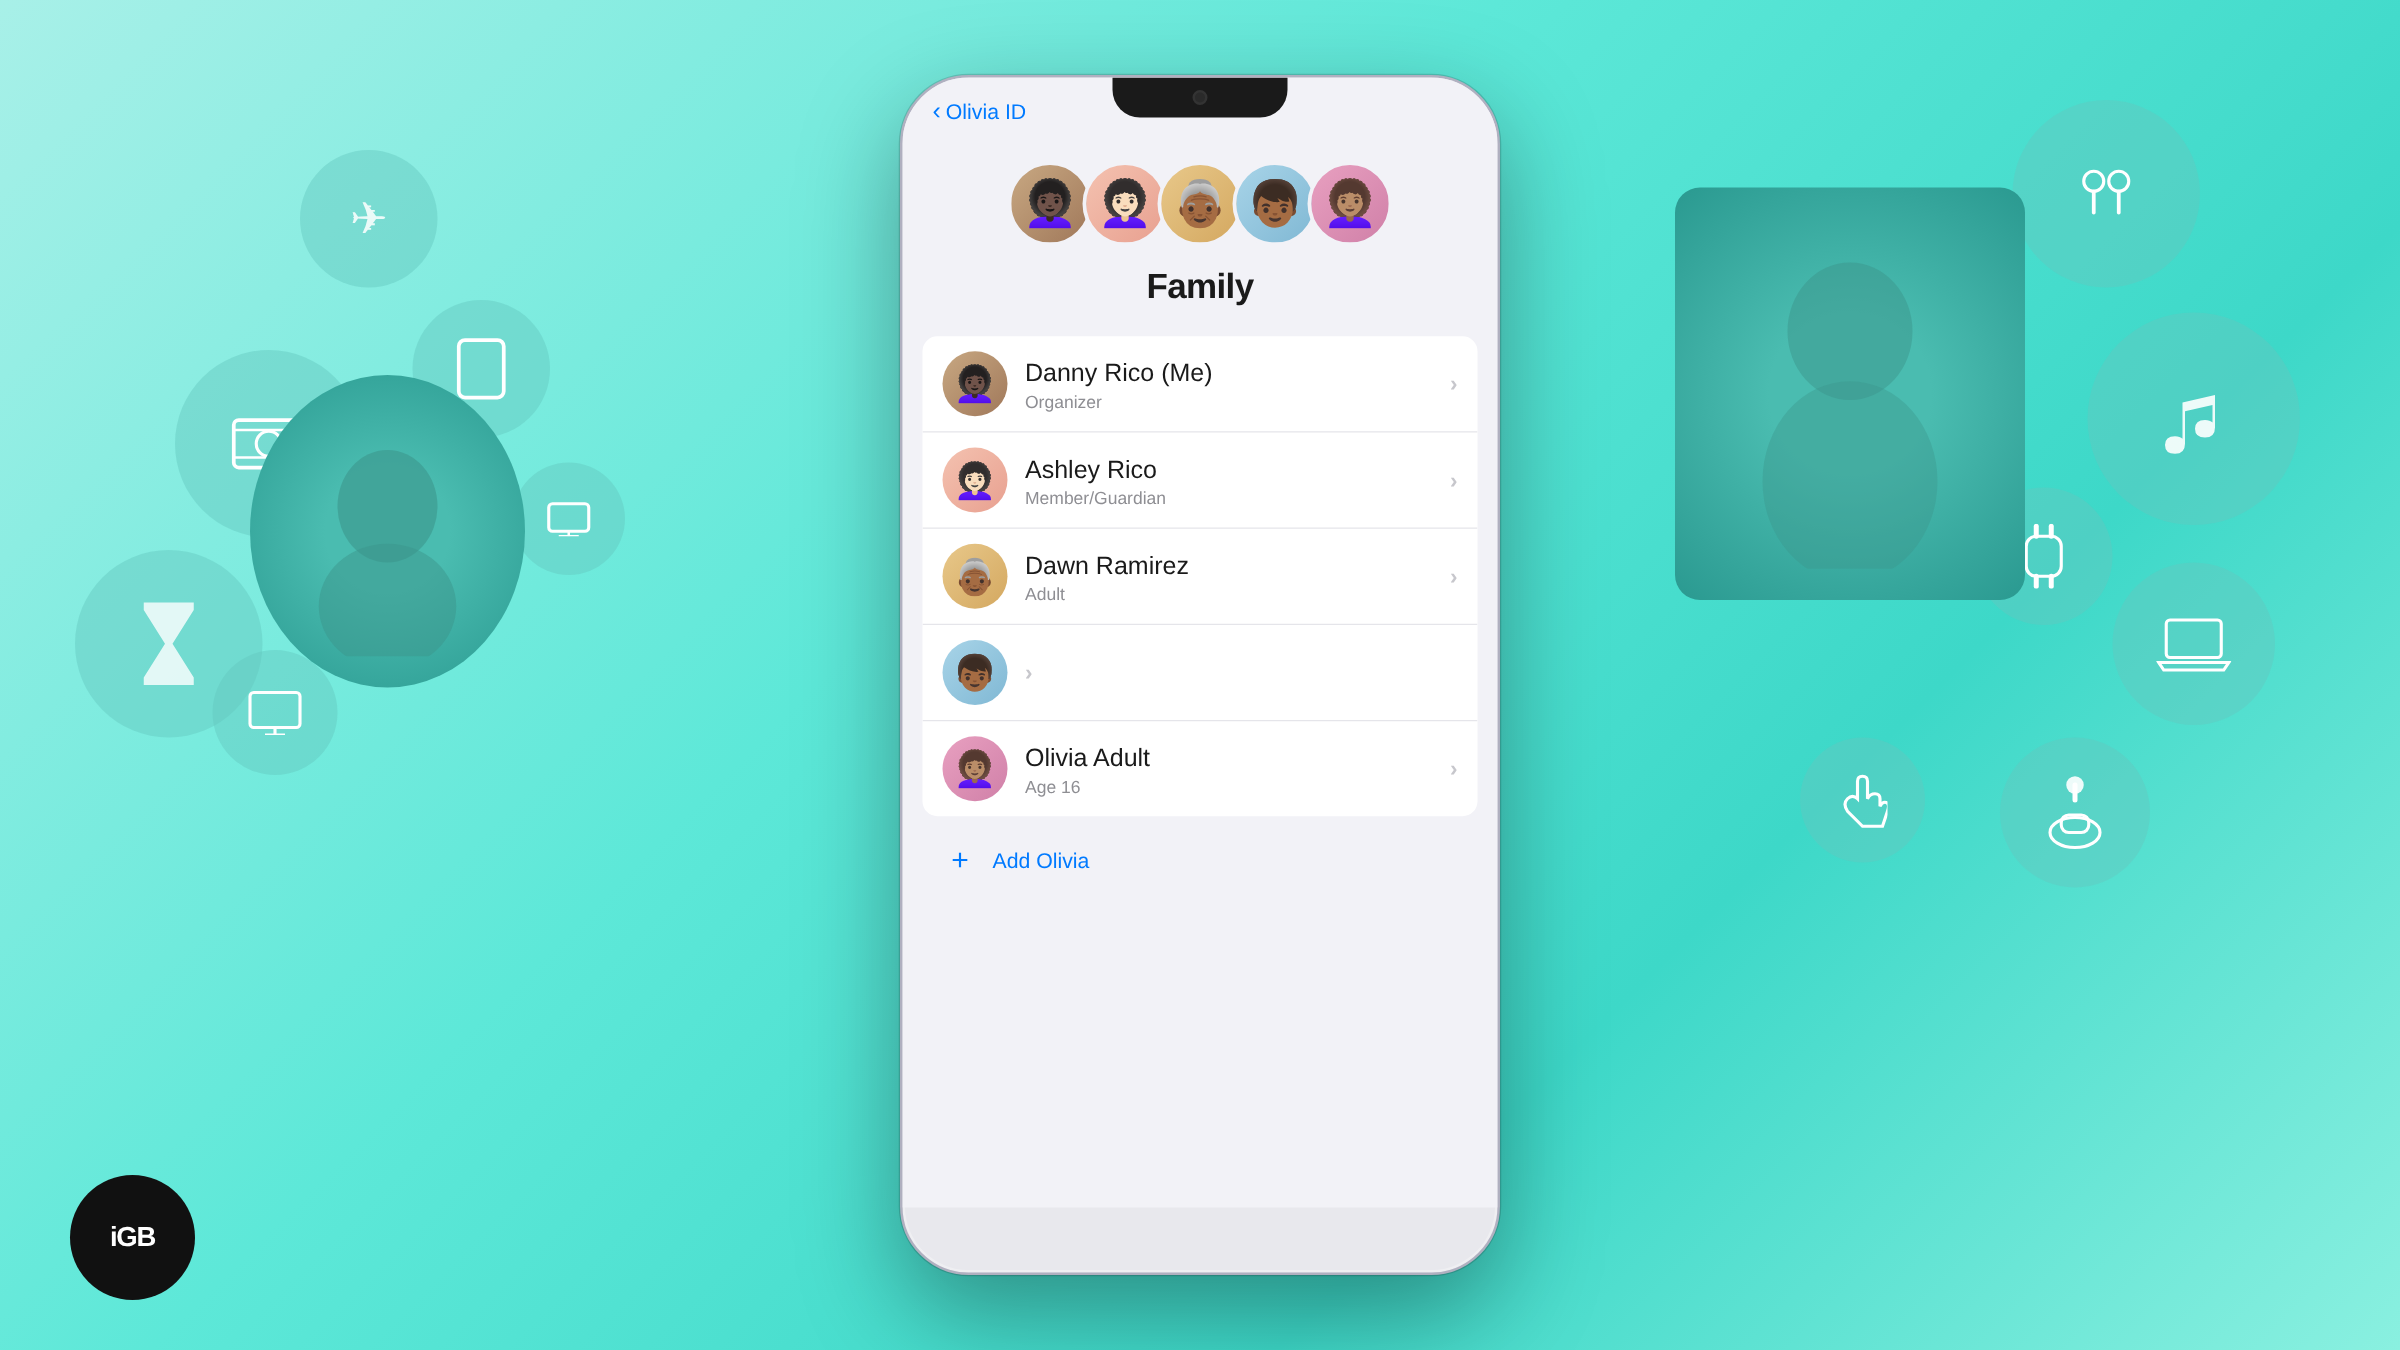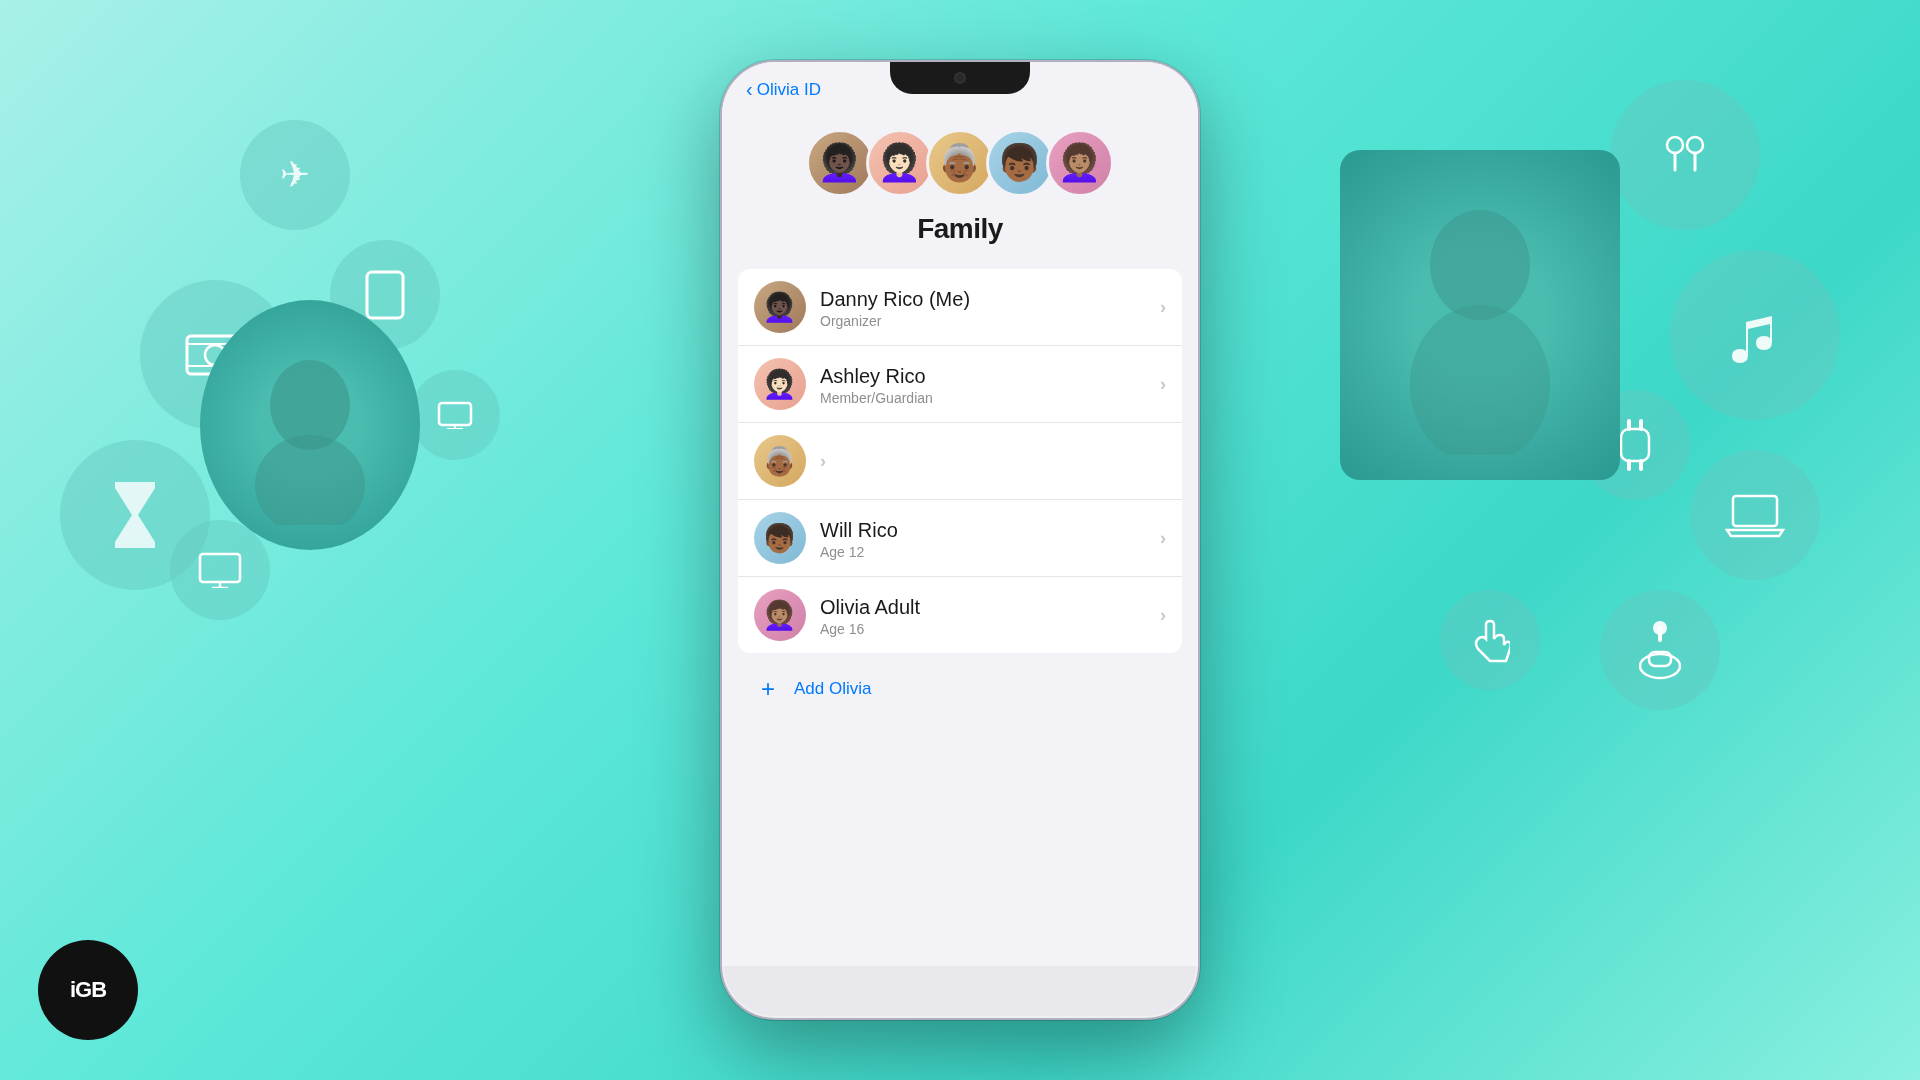--- a/index.html
+++ b/index.html
@@ -21,21 +21,21 @@
       display: flex;
       align-items: center;
       justify-content: center;
       color: rgba(255,255,255,0.85);
     }
 
     
     .igb-logo {
       position: absolute;
       bottom: 40px;
-      left: 38px;
+      left: 56px;
       width: 100px;
       height: 100px;
       background: #111;
       border-radius: 50%;
       display: flex;
       align-items: center;
       justify-content: center;
       color: white;
       font-size: 22px;
       font-weight: 800;
@@ -560,29 +560,29 @@
           <div class="member-avatar avatar-bg-2">👩🏻‍🦱</div>
           <div class="member-info">
             <div class="member-name">Ashley Rico</div>
             <div class="member-role">Member/Guardian</div>
           </div>
           <span class="chevron-right">›</span>
         </div>
 
         <div class="family-item">
           <div class="member-avatar avatar-bg-3">👵🏾</div>
+          <div class="member-info">
+            <div class="member-name">Dawn Ramirez</div>
+            <div class="member-role">Adult</div>
+          </div>
           <span class="chevron-right">›</span>
         </div>
 
         <div class="family-item">
           <div class="member-avatar avatar-bg-4">👦🏾</div>
-          <div class="member-info">
-            <div class="member-name">Will Rico</div>
-            <div class="member-role">Age 12</div>
-          </div>
           <span class="chevron-right">›</span>
         </div>
 
         <div class="family-item">
           <div class="member-avatar avatar-bg-5">👩🏽‍🦱</div>
           <div class="member-info">
             <div class="member-name">Olivia Adult</div>
             <div class="member-role">Age 16</div>
           </div>
           <span class="chevron-right">›</span>

